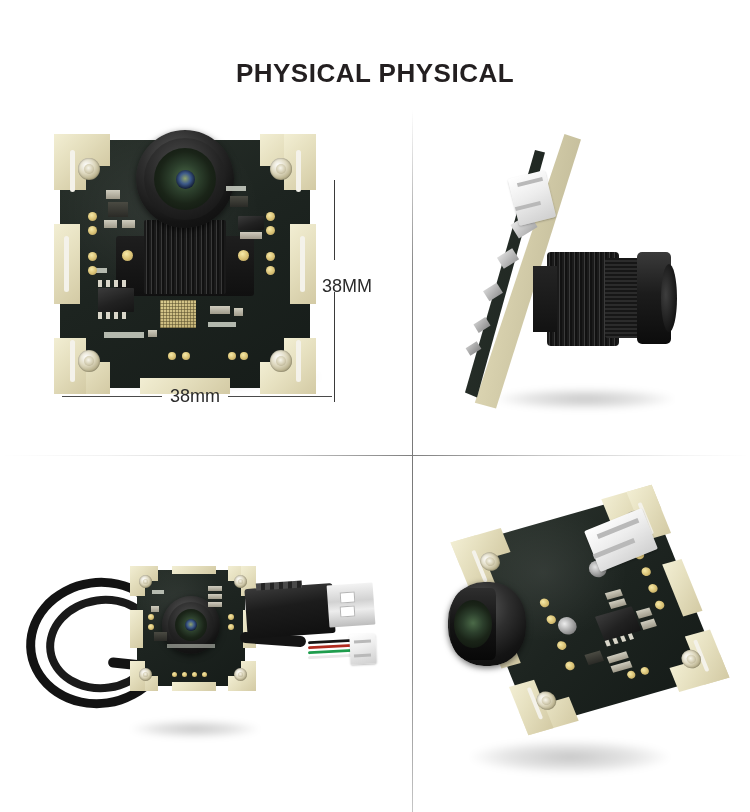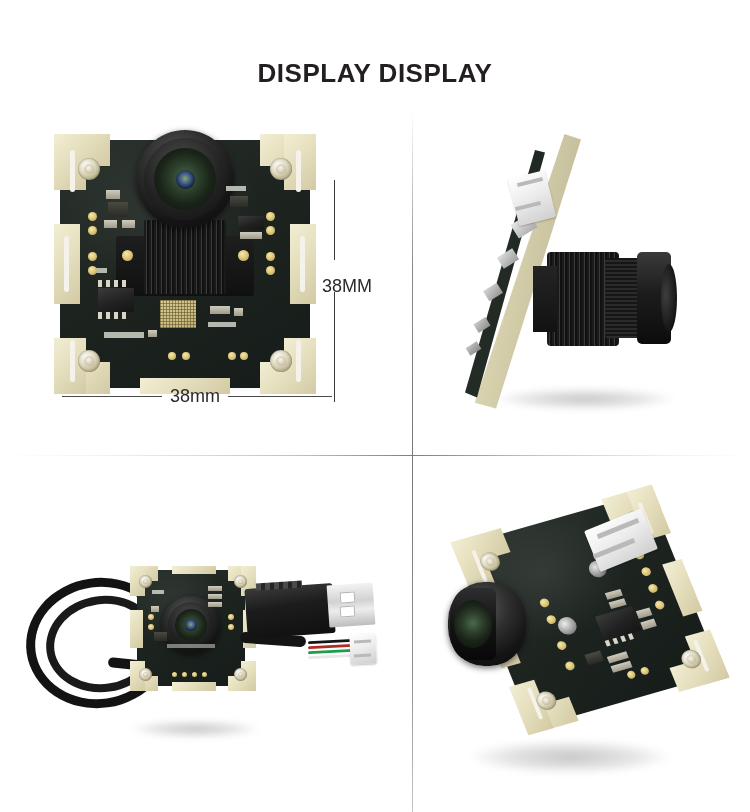--- a/index.html
+++ b/index.html
@@ -217,21 +217,21 @@
   .usb-metal-hole {
     position: absolute;
     background: #ffffff;
     border: 1px solid #b4b4b4;
   }
   .wire { position: absolute; height: 3px; border-radius: 2px; }
 </style>
 </head>
 <body>
 
-<div id="page-title">DISPLAY DISPLAY</div>
+<div id="page-title">PHYSICAL PHYSICAL</div>
 
 <div class="divider-h"></div>
 <div class="divider-v"></div>
 
 <div class="photo" style="left:48px; top:128px; width:300px; height:270px;">
 
   <div class="pcb-shadow" style="left:14px; top:236px; width:260px; height:26px;"></div>
 
   <div class="pcb" style="left:12px; top:12px; width:250px; height:248px;"></div>
 

